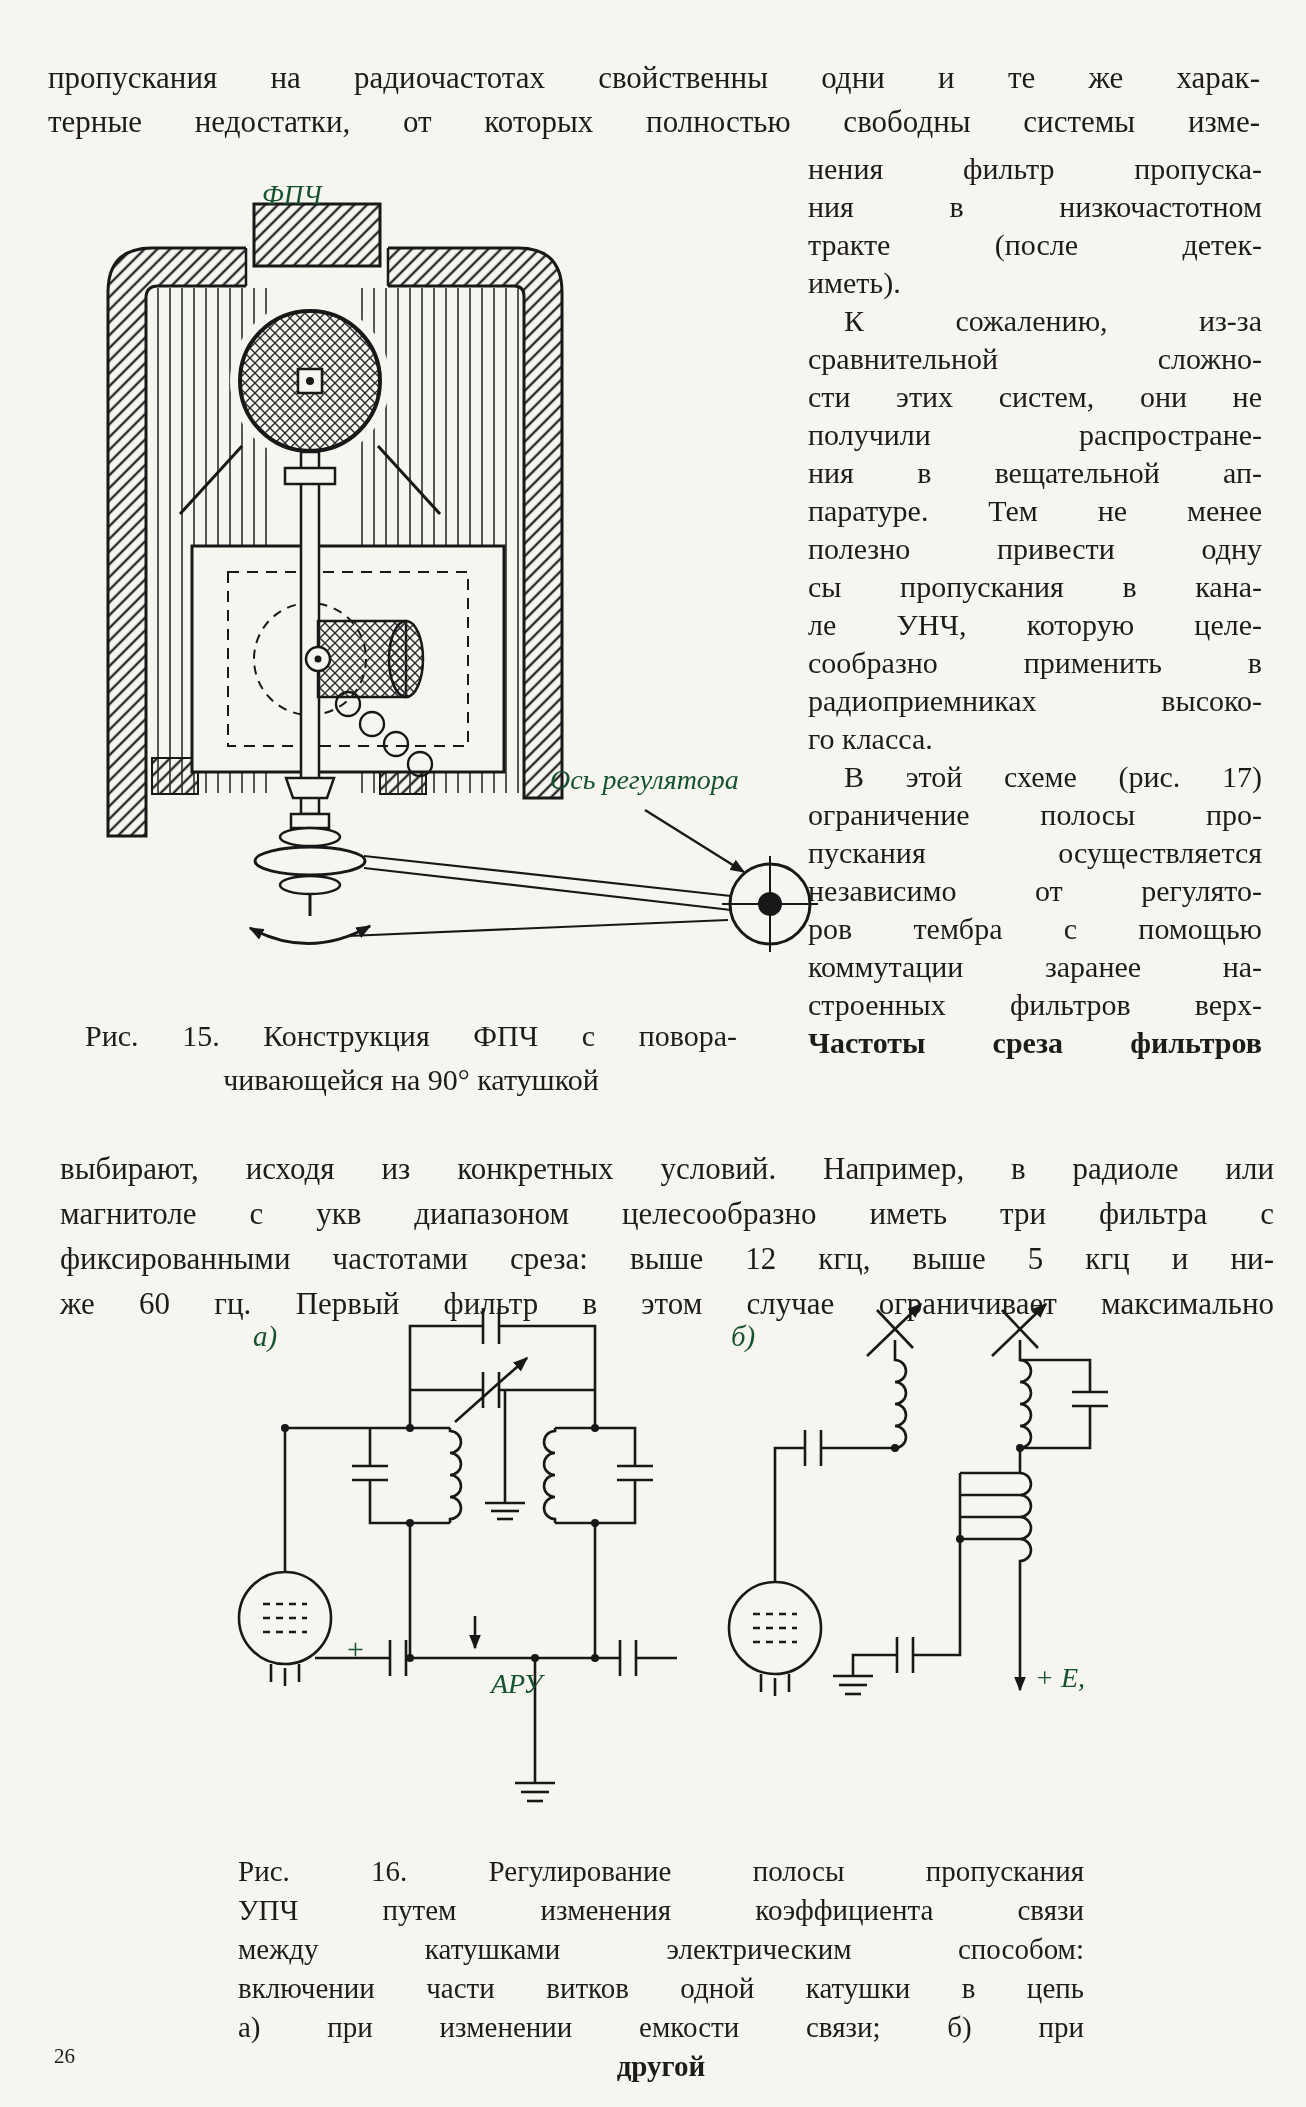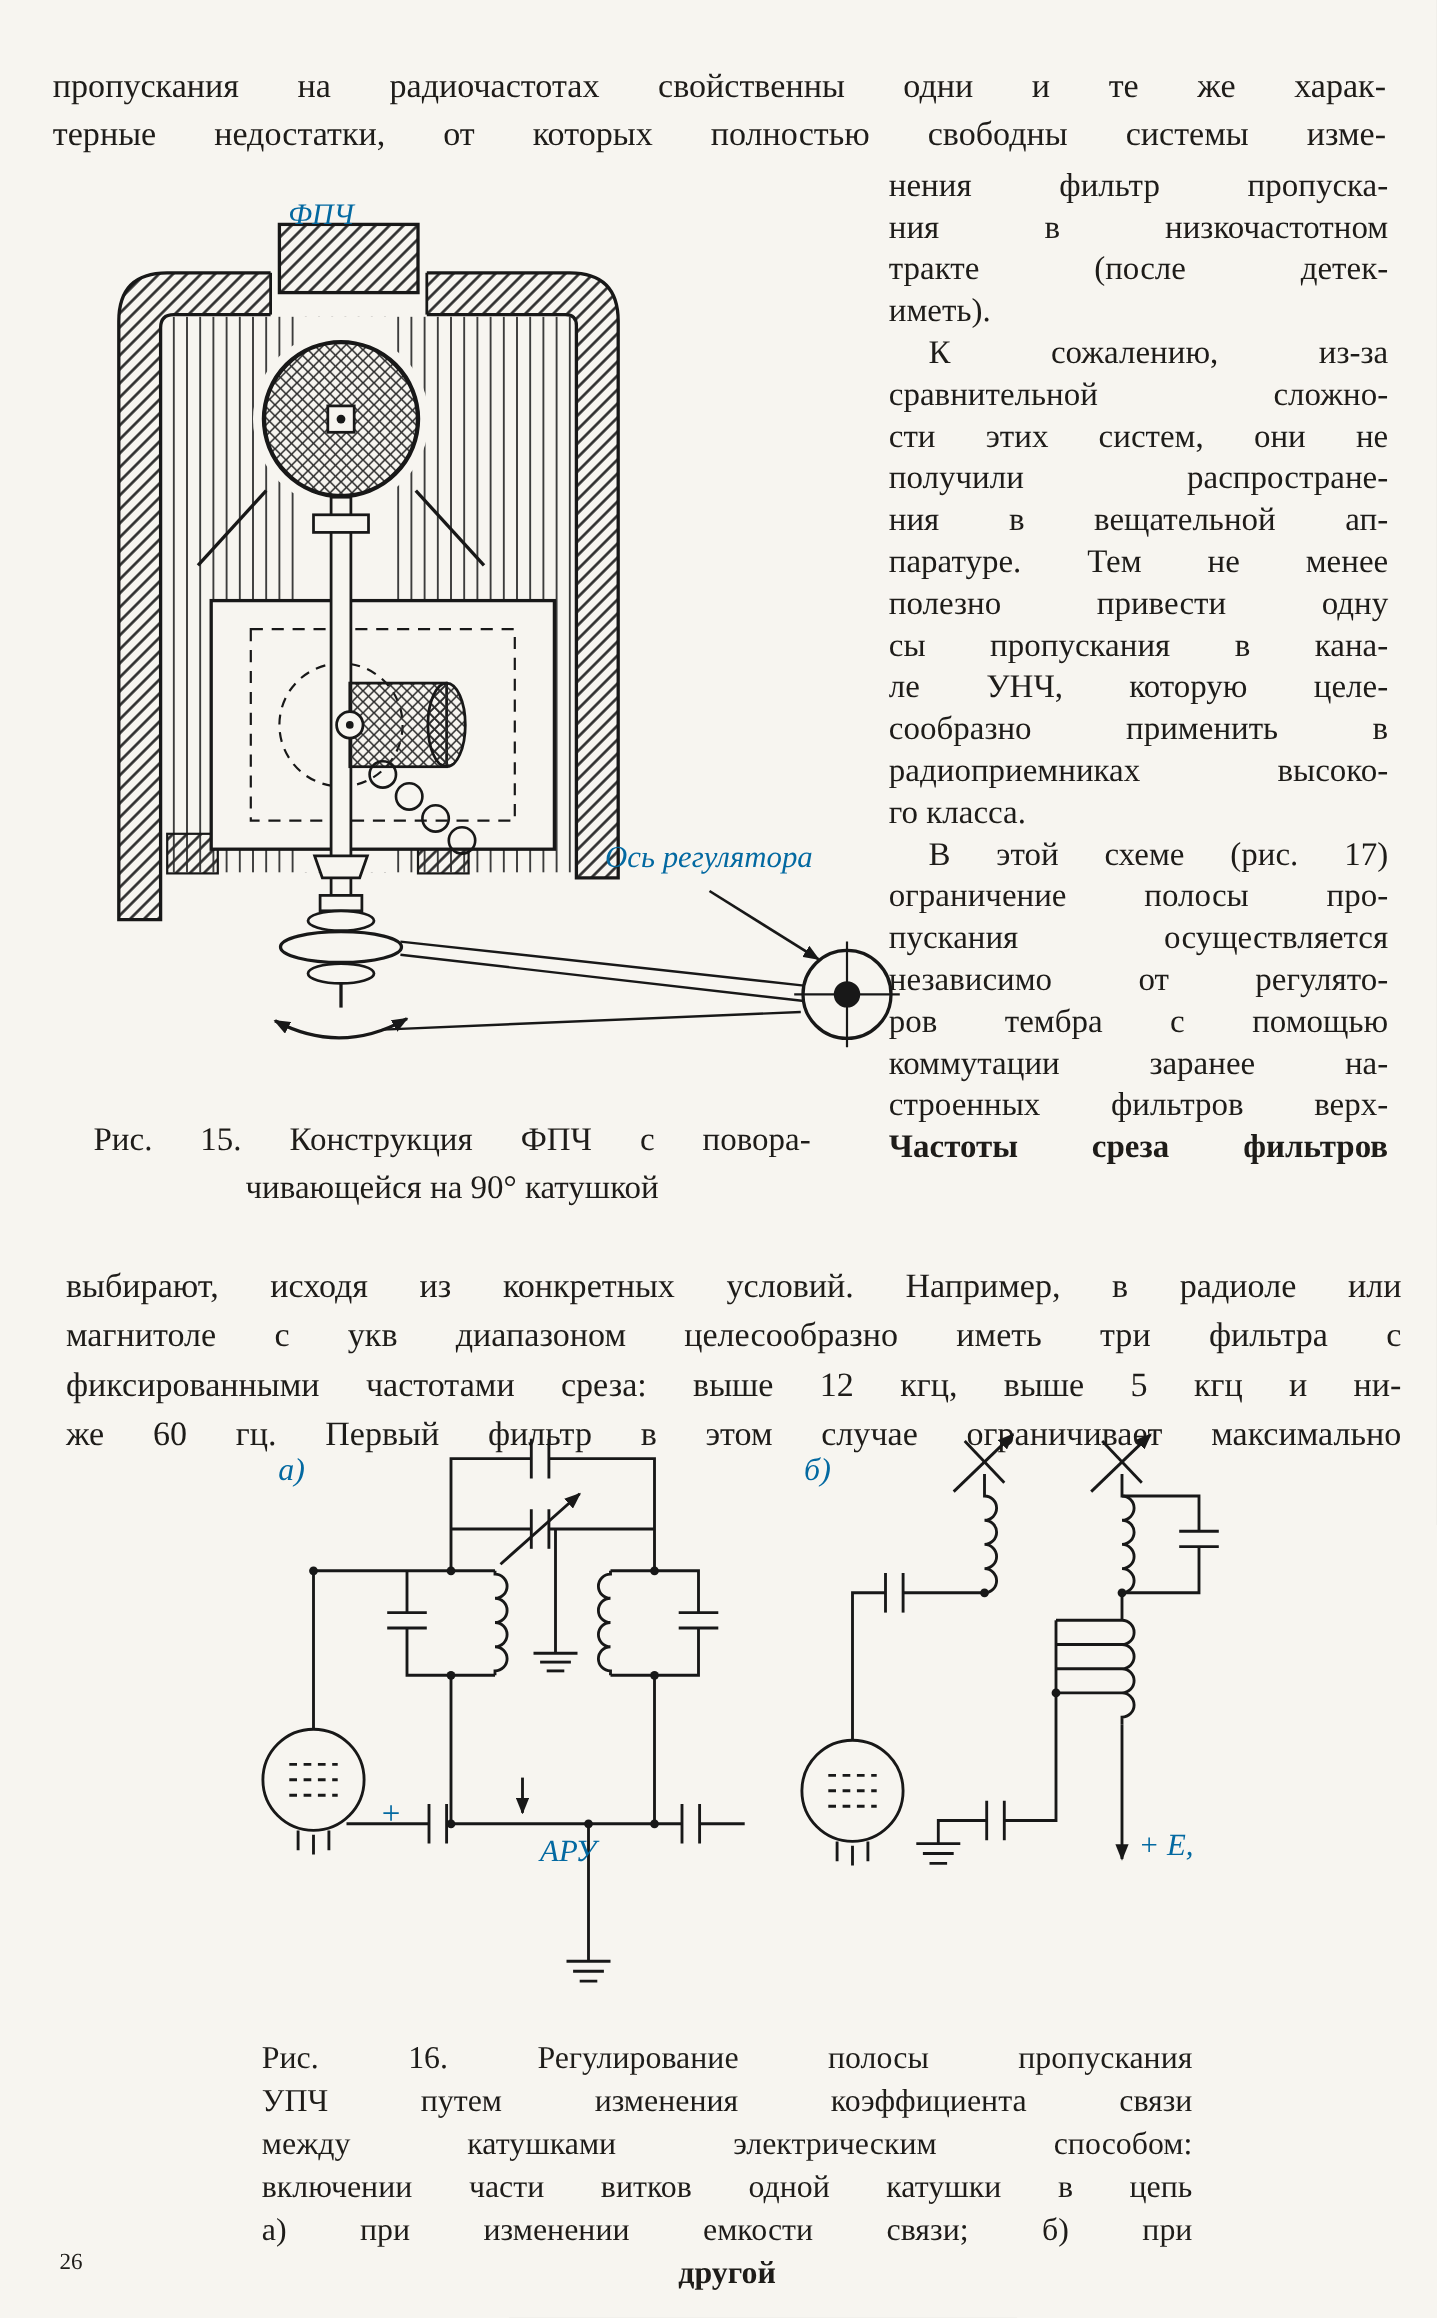--- a/index.html
+++ b/index.html
@@ -9,21 +9,21 @@
   .tblock { position:absolute; }
   .para  { font-size:31px; line-height:44px; }
   .rcol  { font-size:30px; line-height:38px; }
   .jline { text-align:justify; text-align-last:justify; }
   .short { text-align-last:left; }
   .indent { padding-left:36px; }
   .bold { font-weight:bold; }
   .cap15 { font-size:30px; line-height:44px; }
   .cap16 { font-size:29px; line-height:39px; }
   .center { text-align:center; text-align-last:center; }
-  .fig-label { position:absolute; font-style:italic; white-space:nowrap; color:#0369a1; }
+  .fig-label { position:absolute; font-style:italic; white-space:nowrap; color:#14532d; }
   .pagenum { position:absolute; font-size:21px; }
   svg { display:block; }
 </style>
 </head>
 <body>
 
 <div class="page">
 
   <div class="tblock para" style="left:48px; top:56px; width:1212px;">
     <div class="jline">пропускания на радиочастотах свойственны одни и те же харак-</div>

